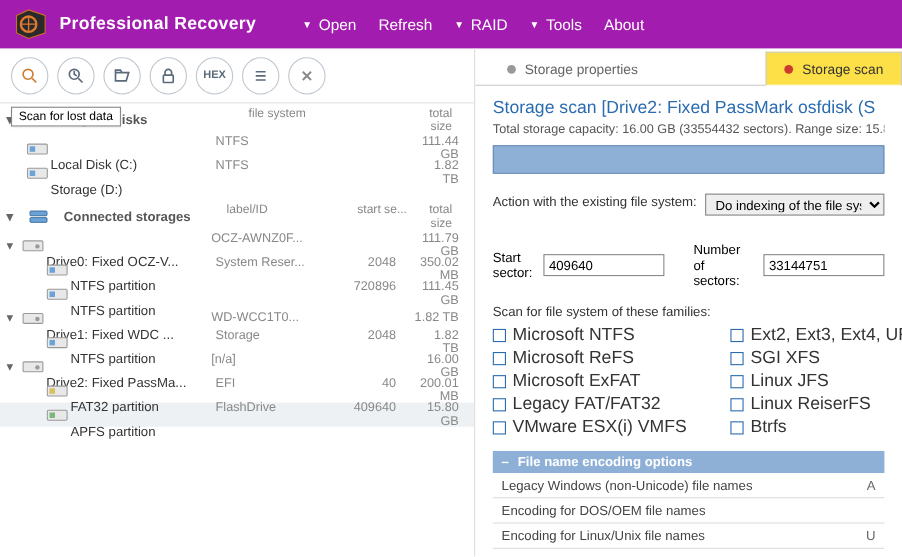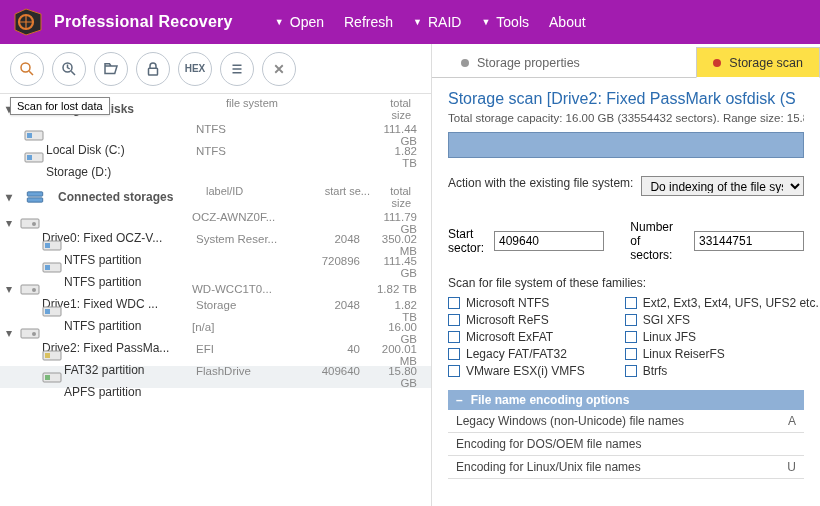--- a/index.html
+++ b/index.html
@@ -62,21 +62,21 @@
 .form-row { display: flex; align-items: flex-start; gap: 8px; margin-bottom: 24px; font-size: 12px; color: #333; }
 .form-row label { white-space: nowrap; }
 select, input[type=text] { border: 1px solid #888; padding: 2px 4px; font-size: 12px; font-family: inherit; height: 20px; }
 .act-select { flex: 1; min-width: 0; }
 .sector-inputs { display: flex; gap: 10px; align-items: center; margin-bottom: 14px; font-size: 12px; }
 .sector-inputs input { width: 110px; }
 
 .families-label { font-size: 12px; color: #333; margin-bottom: 6px; }
 .families { display: flex; gap: 40px; margin-bottom: 12px; }
 .families-col { display: flex; flex-direction: column; gap: 3px; }
-.cb-row { display: flex; align-items: center; gap: 6px; font-size: 12px; color: #333; white-space: nowrap; }
+.cb-row { display: flex; align-items: center; gap: 6px; font-size: 16px; color: #333; white-space: nowrap; }
 .cb { width: 12px; height: 12px; border: 1px solid #2b6cb0; display: inline-block; position: relative; }
 
 .enc-head { background: #8fb0d6; color: #fff; font-weight: 600; font-size: 12px; padding: 3px 8px; display: flex; align-items: center; gap: 8px; }
 .enc-row { border-bottom: 1px solid #ddd; padding: 4px 8px; font-size: 12px; color: #444; display: flex; justify-content: space-between; }
 .enc-val { color: #666; }
 
 
 .disk-ico { width: 18px; height: 12px; }
 .drive-ico { width: 20px; height: 14px; }
 </style>

